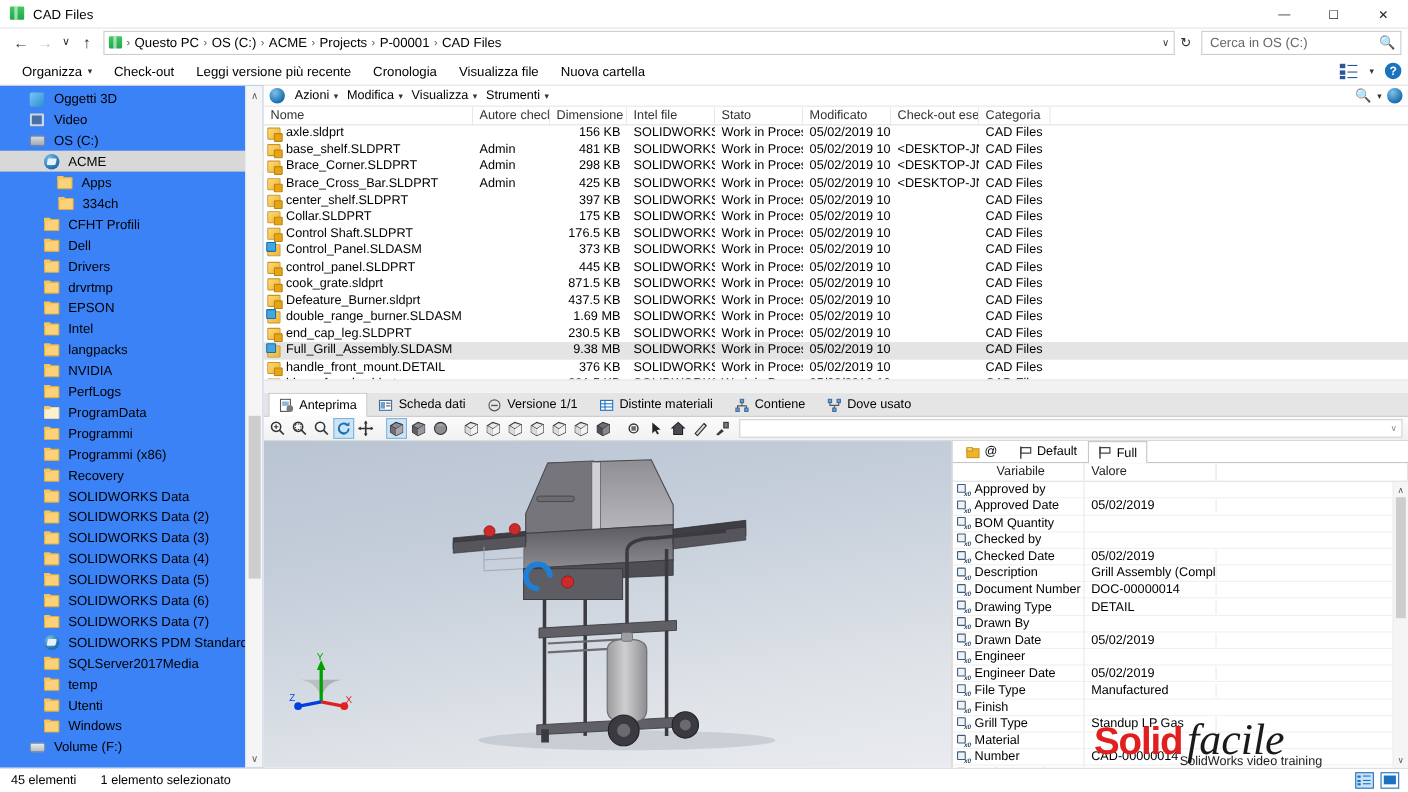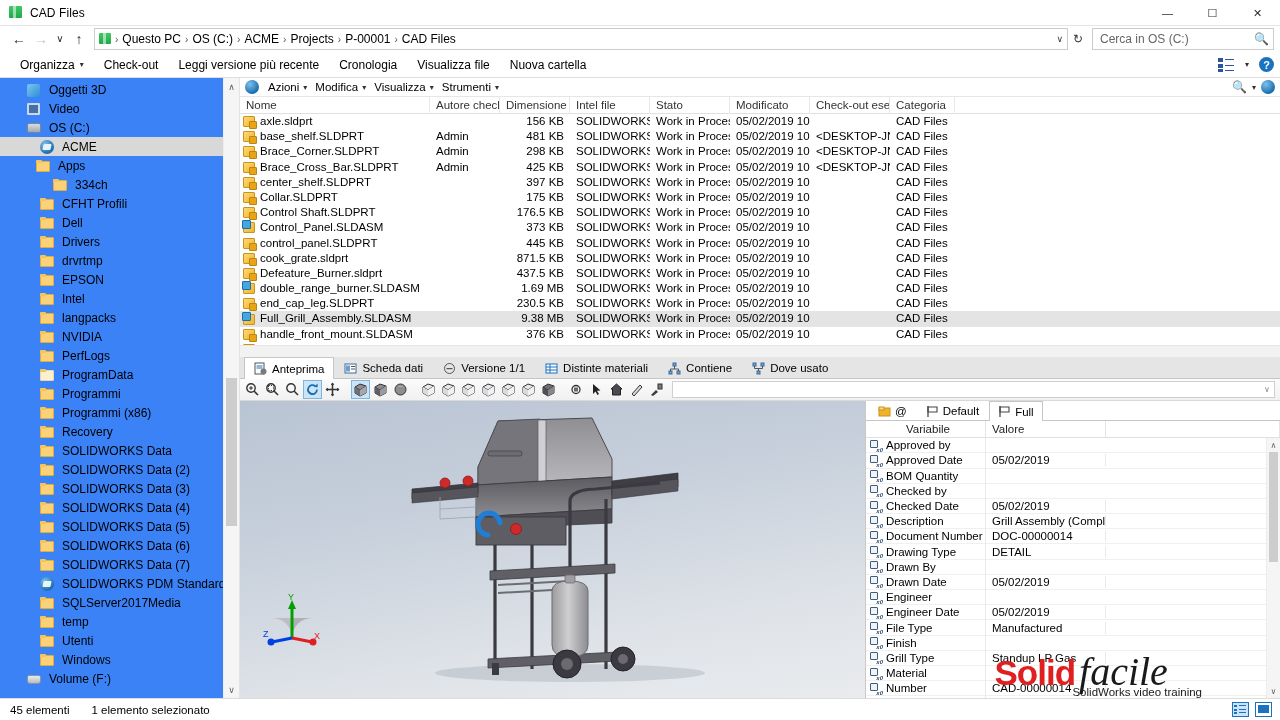--- a/index.html
+++ b/index.html
@@ -380,21 +380,21 @@
               <div class="ic-drive"></div>
             </span>
             <span>OS (C:)</span>
           </div>
           <div class="trow sel inactive" style="padding-left: 40px;">
             <span class="tico">
               <div class="ic-pdm"></div>
             </span>
             <span>ACME</span>
           </div>
-          <div class="trow" style="padding-left: 36px;">
+          <div class="trow" style="padding-left: 52px;">
             <span class="tico">
               <div class="ic-folder"></div>
             </span>
             <span>Apps</span>
           </div>
           <div class="trow" style="padding-left: 53px;">
             <span class="tico">
               <div class="ic-folder"></div>
             </span>
             <span>334ch</span>
@@ -810,21 +810,21 @@
               <div class="fc" style="width: 80px;">Work in Process</div>
               <div class="fc" style="width: 80px;">05/02/2019 10:...</div>
               <div class="fc" style="width: 80px;"></div>
               <div class="fc" style="width: 65px;">CAD Files</div>
             </div>
             <div class="frow">
               <div class="fc" style="width: 190px; display: flex; align-items: center; padding: 0px;">
                 <span class="ficon">
                   <div class="ic-prt"></div>
                 </span>
-                <span>handle_front_mount.SLDASM</span>
+                <span>handle_front_mount.DETAIL</span>
               </div>
               <div class="fc" style="width: 70px;"></div>
               <div class="fc num" style="width: 70px;">376 KB</div>
               <div class="fc" style="width: 80px;">SOLIDWORKS ...</div>
               <div class="fc" style="width: 80px;">Work in Process</div>
               <div class="fc" style="width: 80px;">05/02/2019 10:...</div>
               <div class="fc" style="width: 80px;"></div>
               <div class="fc" style="width: 65px;">CAD Files</div>
             </div>
             <div class="frow">

